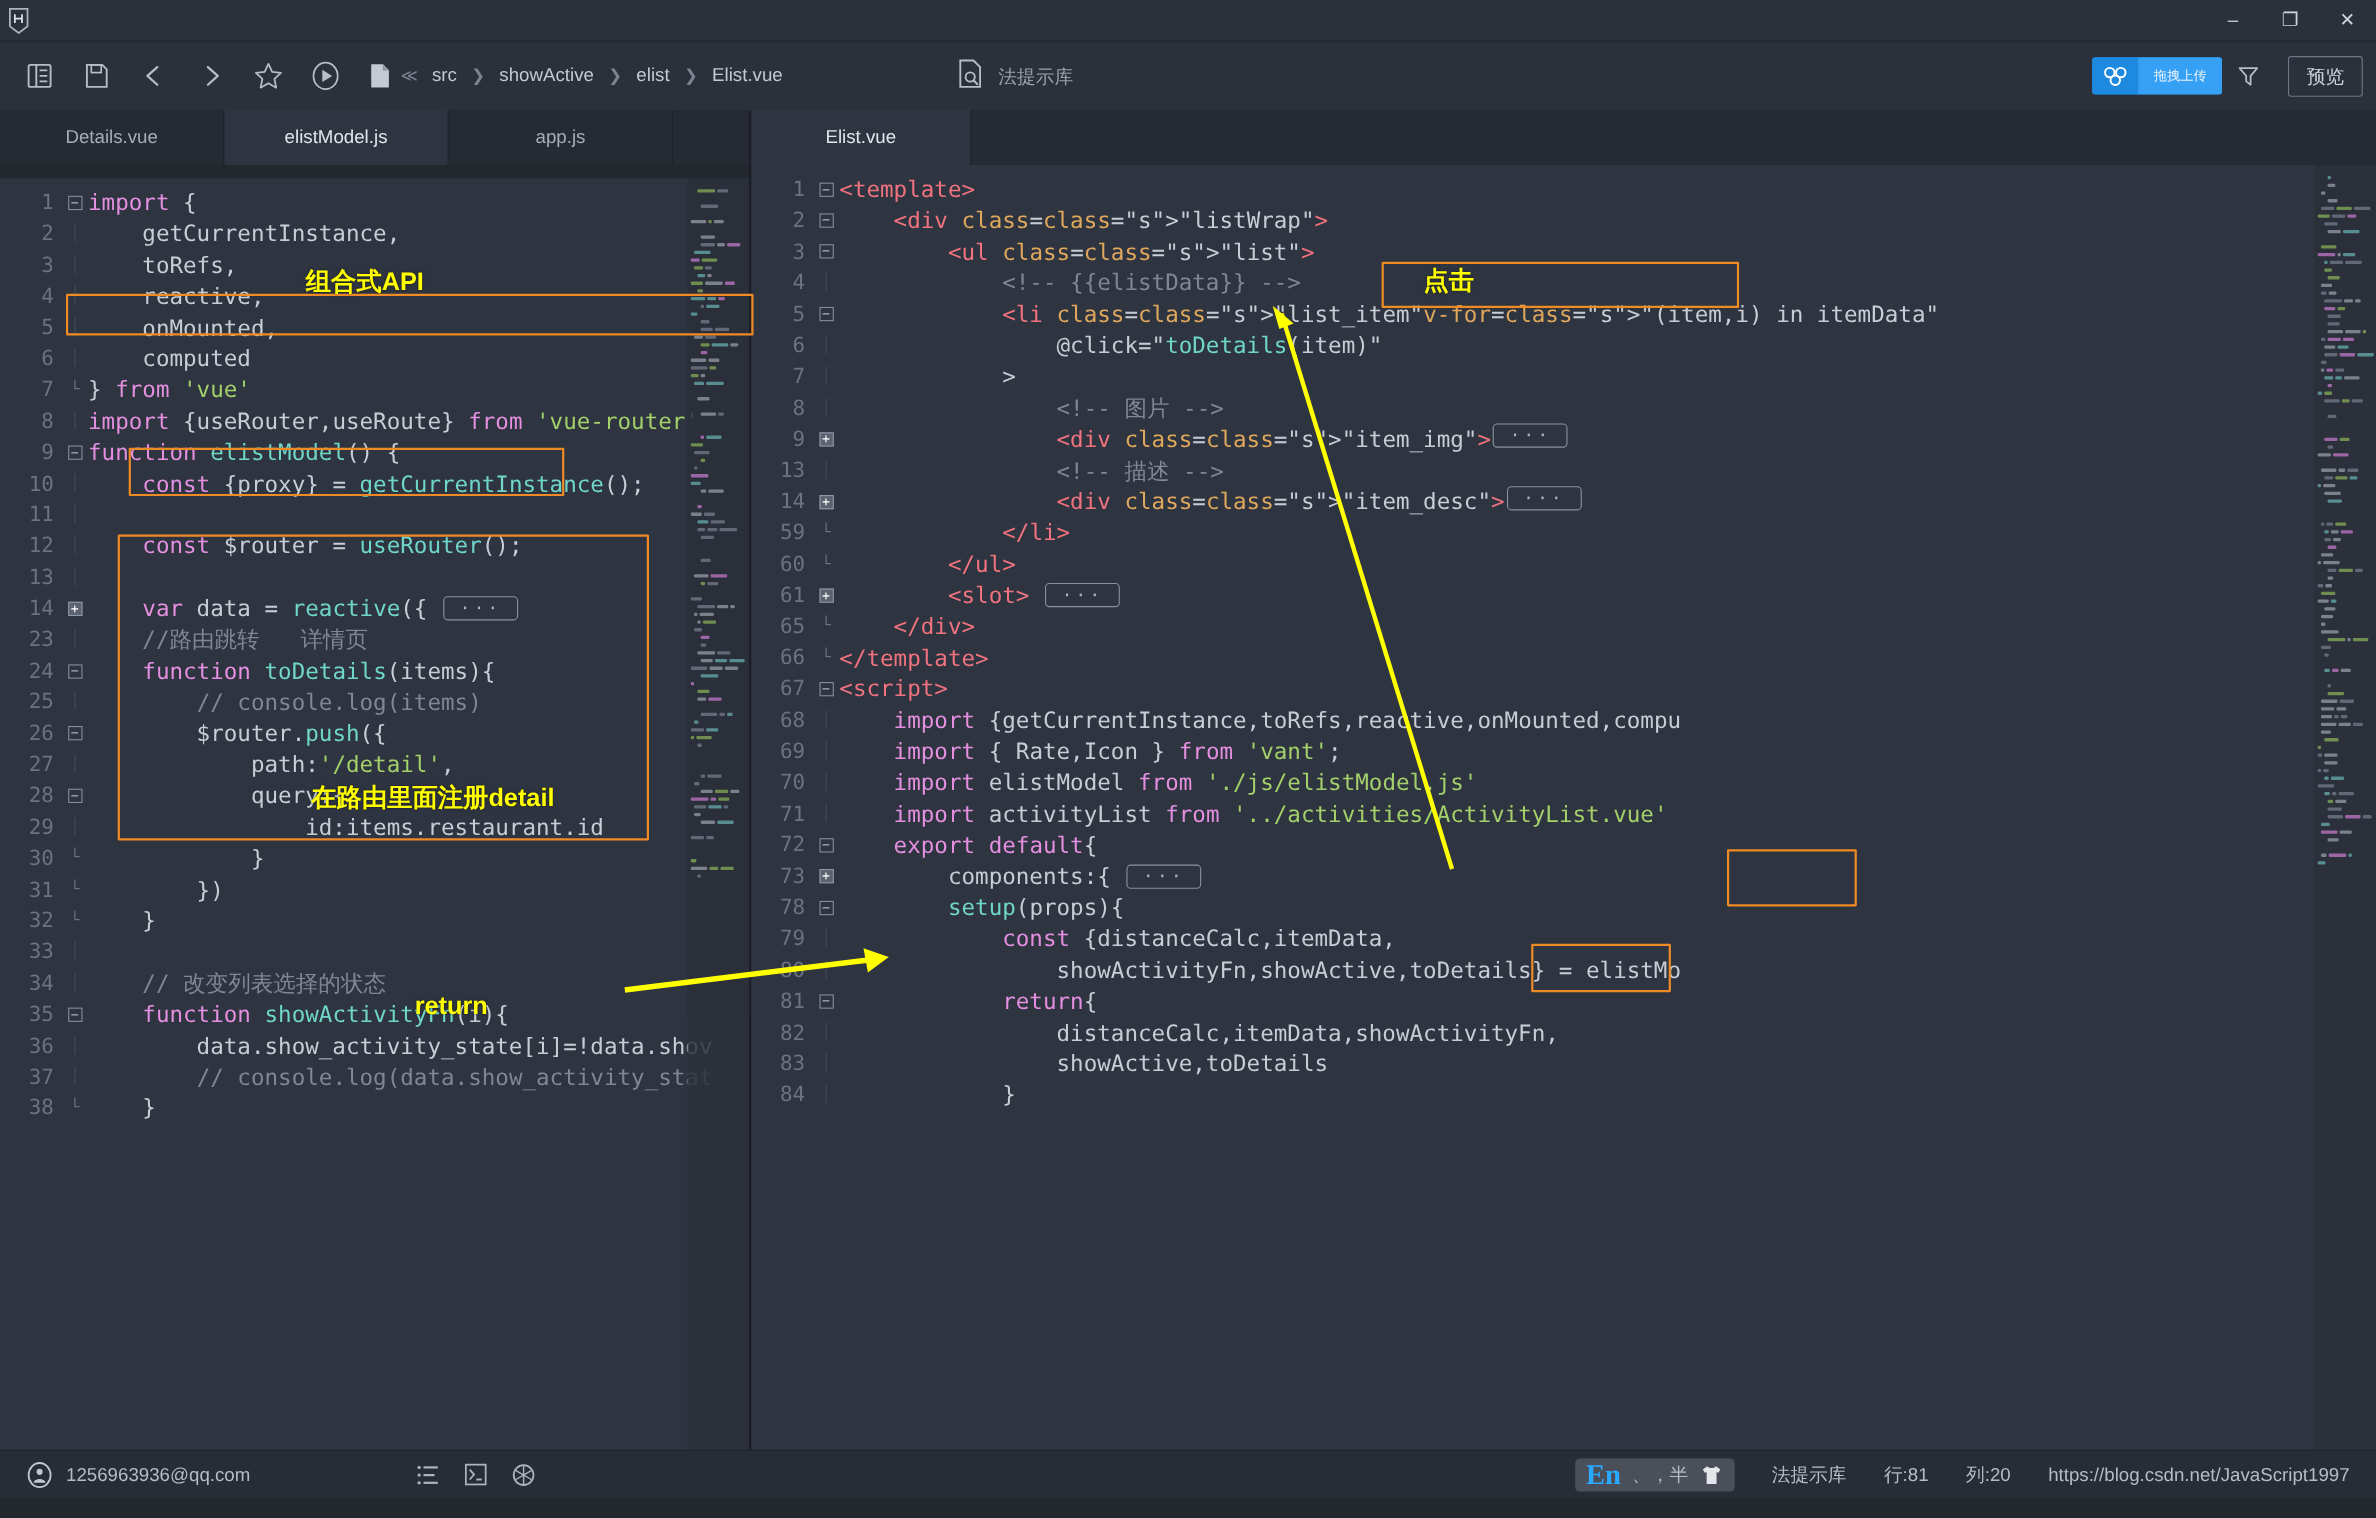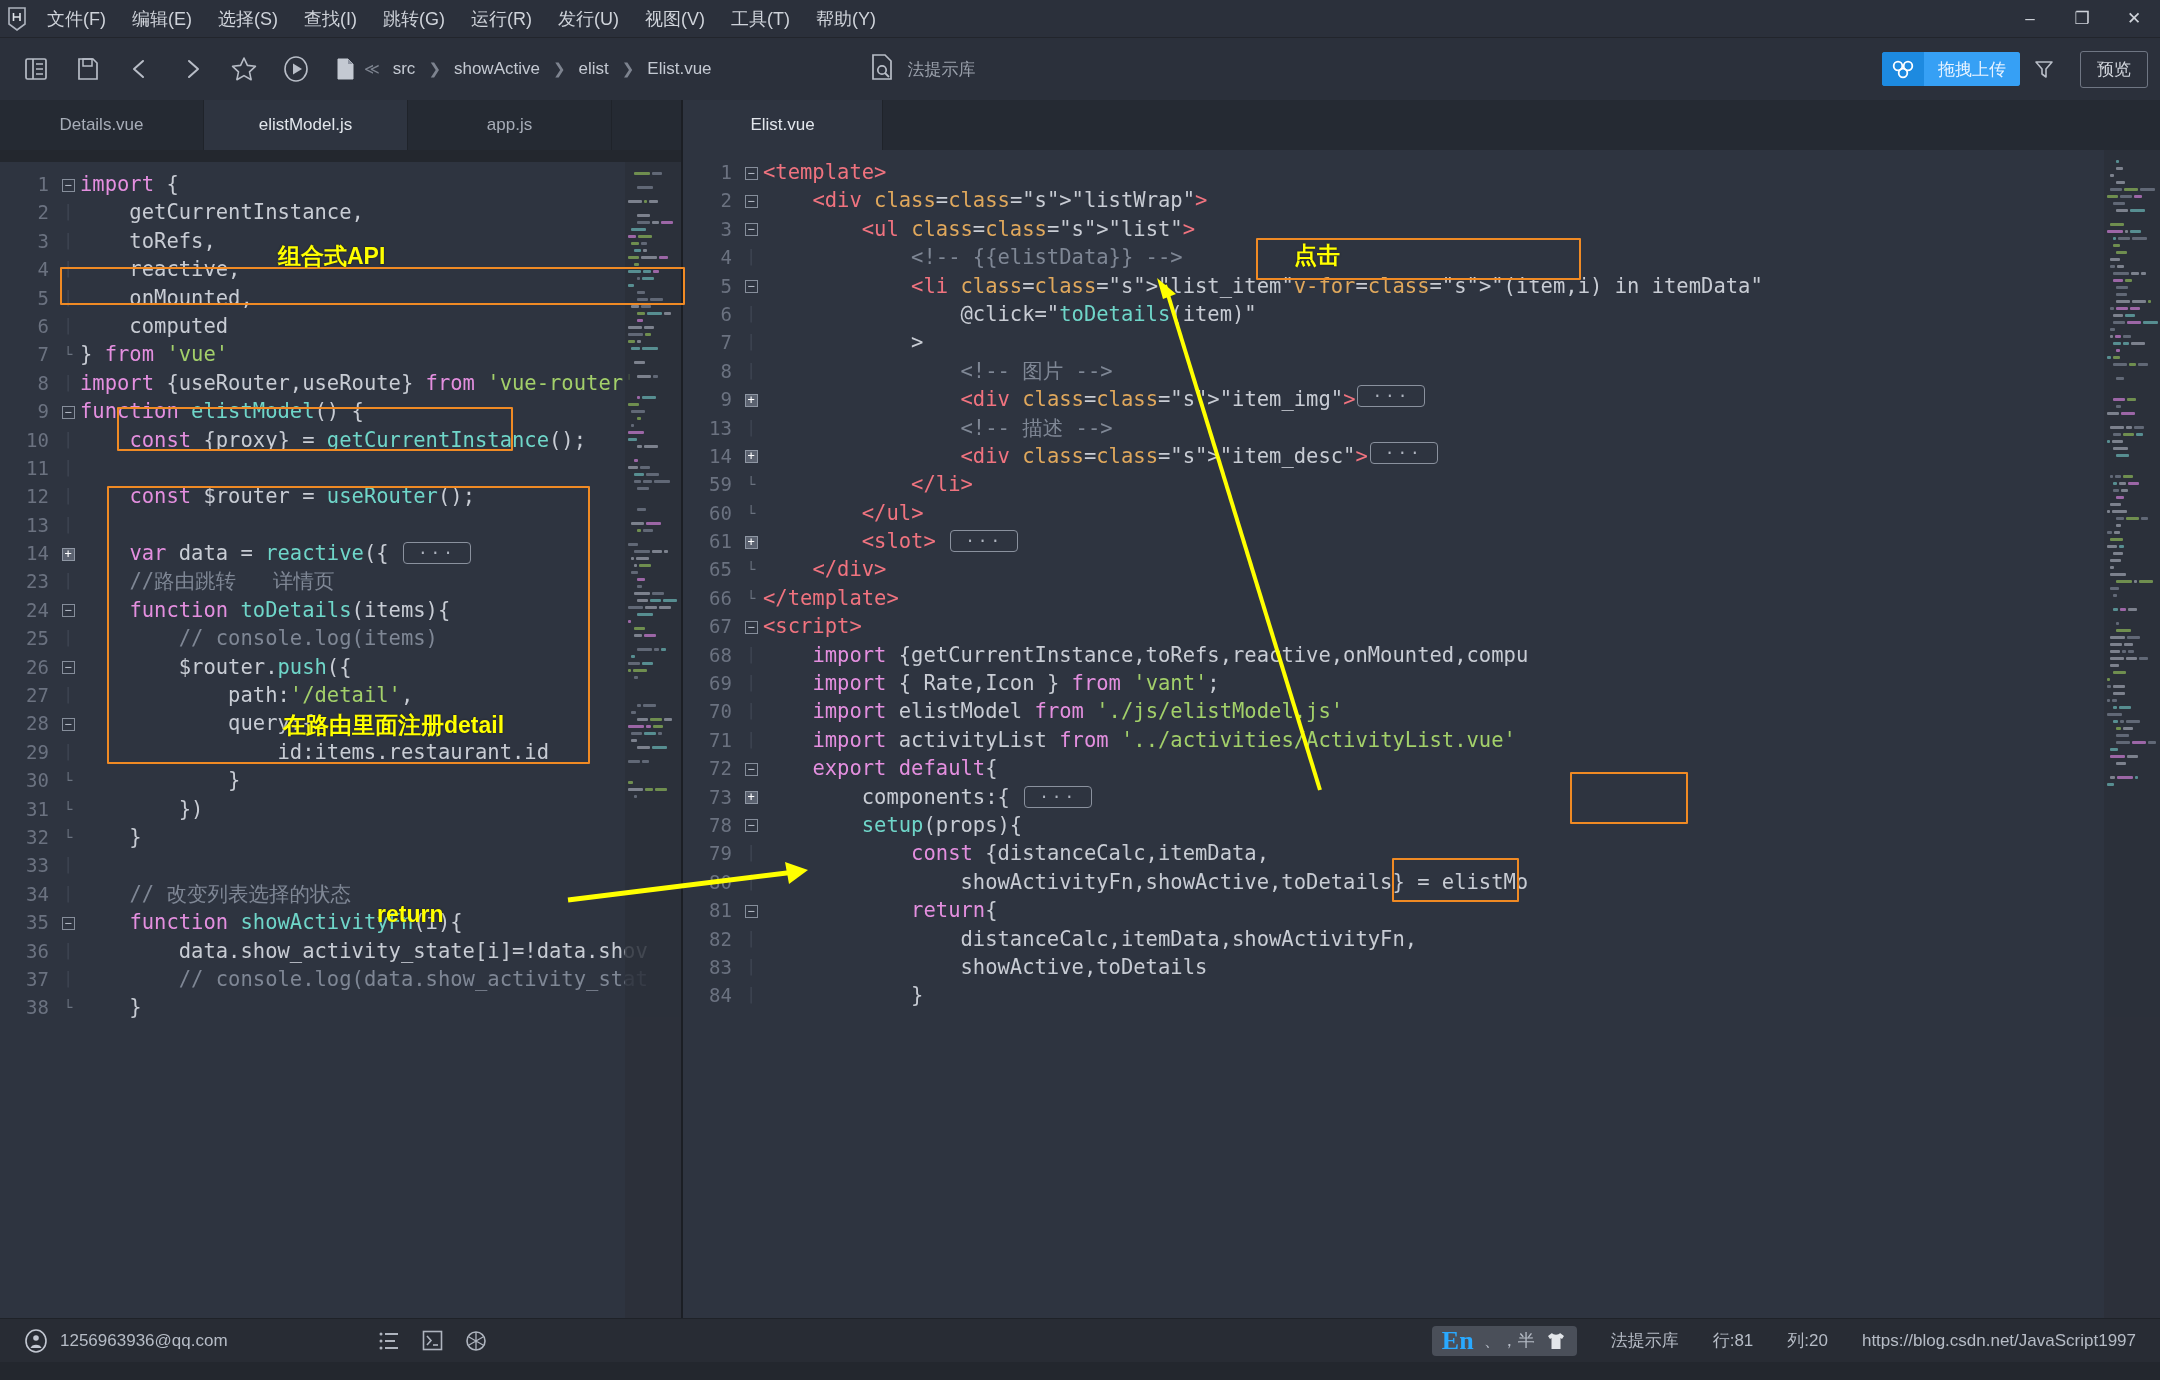--- a/index.html
+++ b/index.html
@@ -59,21 +59,21 @@
 
   .upload-btn {
     margin-left:auto; display:flex; align-items:stretch; height:34px;
     border-radius:3px; overflow:hidden; background:#2196f3;
   }
   .upload-ico {
     width:42px; display:flex; align-items:center; justify-content:center;
     background:#1d8ae0;
   }
   .upload-lbl {
-    display:flex; align-items:center; padding:0 14px; font-size:17px;
+    display:flex; align-items:center; padding:0 14px; font-size:12px;
     color:#e8f3ff; background:#36a0f5;
   }
   .filter-ico {
     width:40px; display:flex; align-items:center; justify-content:center;
     color:#b8bdc7;
   }
   .preview-btn {
     margin-left:12px; border:1px solid #6f7683; border-radius:3px;
     padding:6px 16px; font-size:17px; color:#d3d7de;
   }
@@ -173,32 +173,20 @@
 </style>
 </head>
 <body>
 
 <div class="titlebar">
   <div class="hb-logo">
     <svg width="20" height="24" viewBox="0 0 20 24">
       <path d="M2 1 H18 V17 L10 23 L2 17 Z" fill="none" stroke="#aeb4bf" stroke-width="1.6"></path>
       <path d="M6.5 6 V14 M6.5 10 H13 M13 6 V14" stroke="#dfe3e9" stroke-width="1.6" fill="none"></path>
     </svg>
-  </div>
-  <div class="menu">
-    <div class="menu-item">文件(F)</div>
-    <div class="menu-item">编辑(E)</div>
-    <div class="menu-item">选择(S)</div>
-    <div class="menu-item">查找(I)</div>
-    <div class="menu-item">跳转(G)</div>
-    <div class="menu-item">运行(R)</div>
-    <div class="menu-item">发行(U)</div>
-    <div class="menu-item">视图(V)</div>
-    <div class="menu-item">工具(T)</div>
-    <div class="menu-item">帮助(Y)</div>
   </div>
   <div class="win-btns">
     <div class="win-btn">–</div>
     <div class="win-btn">❐</div>
     <div class="win-btn close">✕</div>
   </div>
 </div>
 
 <div class="toolbar">
   <div class="tb-ico">

